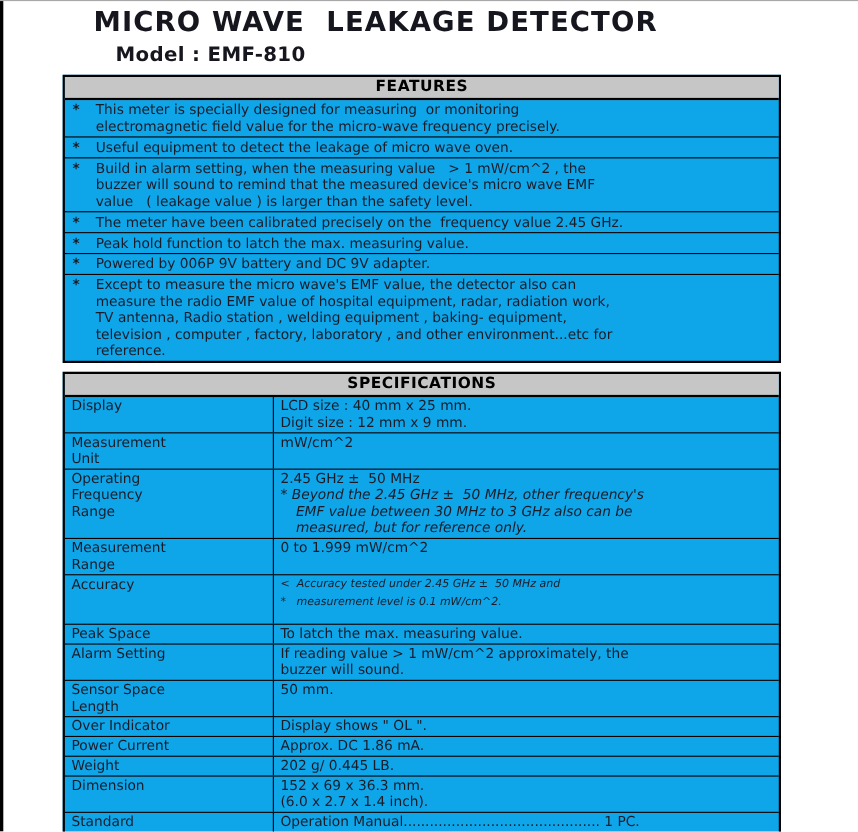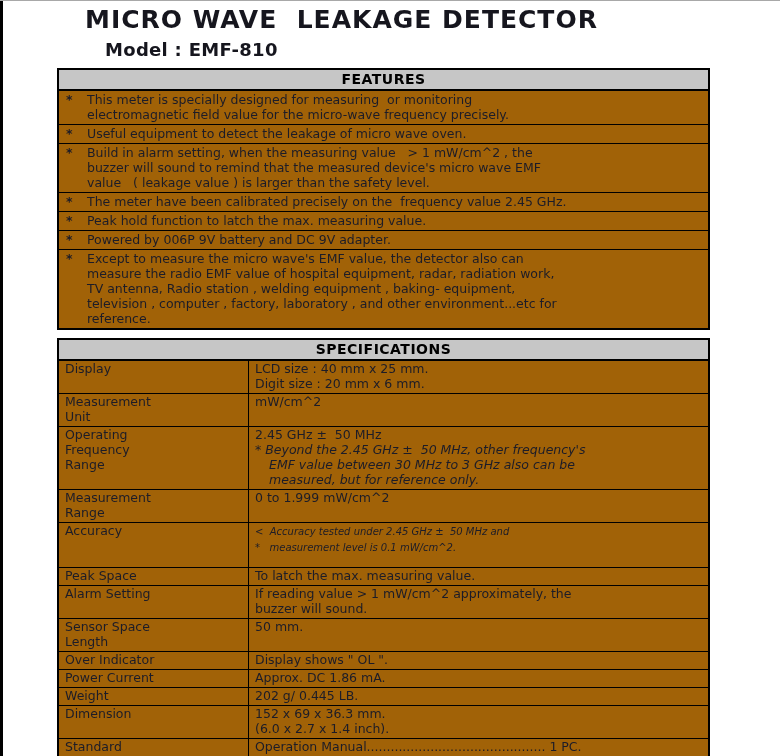--- a/index.html
+++ b/index.html
@@ -18,21 +18,21 @@
 
   .doc-title {
     font-size:25px; font-weight:bold; letter-spacing:1px;
     margin:1px 0 0 28px; white-space:pre; color:#16161e;
   }
   .doc-model {
     font-size:18px; font-weight:bold; letter-spacing:0.3px;
     margin:5px 0 0 48px; white-space:pre; color:#16161e;
   }
 
-  .tbl { width:653px; border:2px solid #000; margin-top:8px; box-sizing:border-box; background:#a16207; }
+  .tbl { width:653px; border:2px solid #000; margin-top:8px; box-sizing:border-box; background:#0ea5e9; }
   .tbl-header {
     background:#c6c6c6; border-bottom:2px solid #000;
     text-align:center; font-weight:bold; font-size:14px; letter-spacing:0.5px;
     color:#000; padding:1px 0 2px 0;
   }
 
   
   .feat-row { display:flex; border-bottom:1px solid #000; padding:1px 6px 2px 7px; }
   .feat-row:last-child { border-bottom:none; }
   .feat-bullet { width:21px; flex:none; font-size:12.5px; line-height:15px; font-weight:bold; }
@@ -121,21 +121,21 @@
 
   <div class="tbl">
     <div class="tbl-header">SPECIFICATIONS</div>
     <div id="specifications-body">
         <div class="spec-row">
           <div class="spec-label">
             <div class="v-line">Display</div>
           </div>
           <div class="spec-value">
             <div class="v-line">LCD size : 40 mm x 25 mm.</div>
-            <div class="v-line">Digit size : 20 mm x 6 mm.</div>
+            <div class="v-line">Digit size : 12 mm x 9 mm.</div>
           </div>
         </div>
         <div class="spec-row">
           <div class="spec-label">
             <div class="v-line">Measurement</div>
             <div class="v-line">Unit</div>
           </div>
           <div class="spec-value">
             <div class="v-line">mW/cm^2</div>
           </div>

